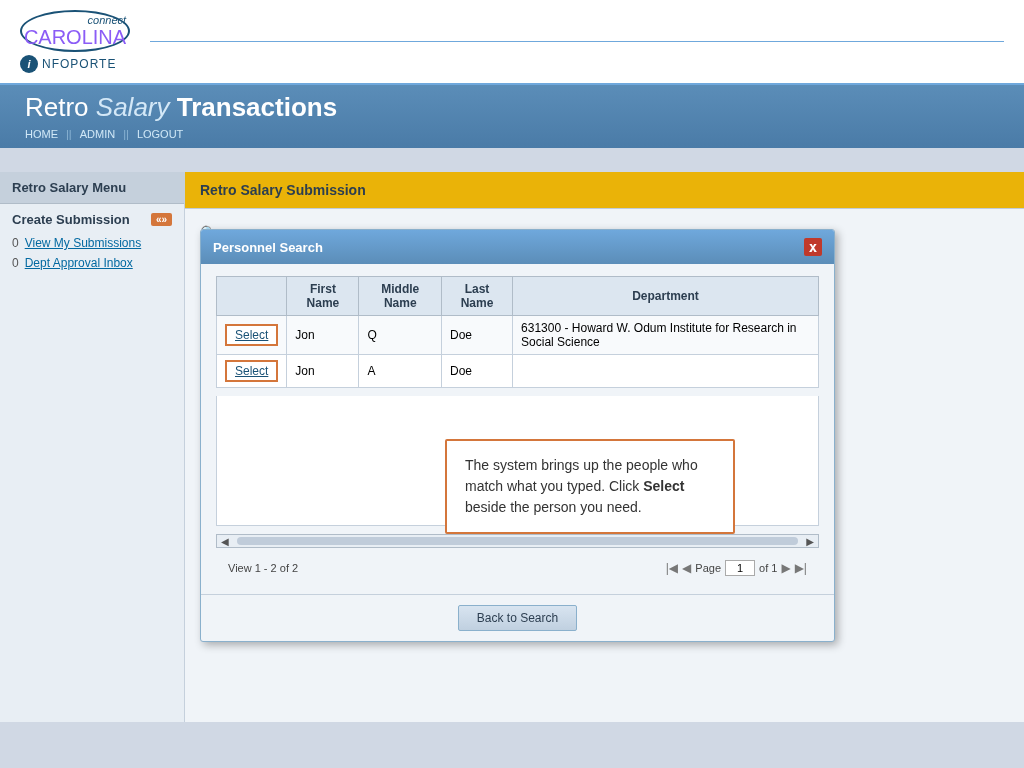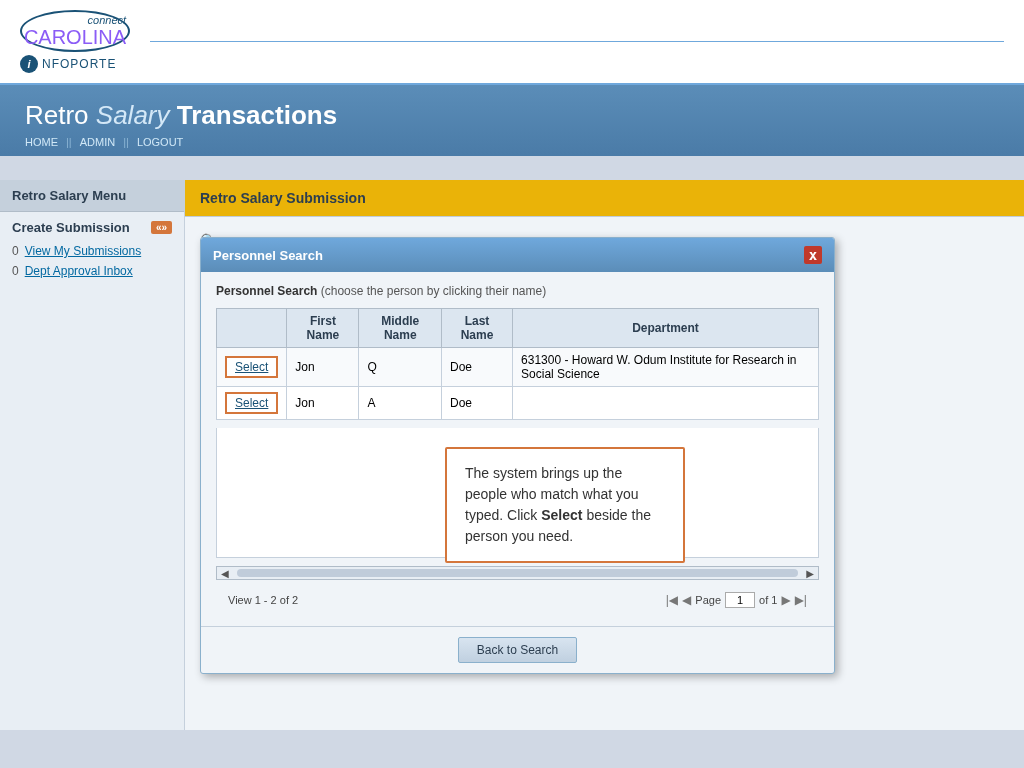--- a/index.html
+++ b/index.html
@@ -67,21 +67,21 @@
     .header-line {
       flex: 1;
       height: 1px;
       background: #6fa8dc;
       margin-left: 20px;
     }
 
     
     .banner {
       background: linear-gradient(to bottom, #5b8db8, #4a7ba7);
-      padding: 15px 25px 8px;
+      padding: 7px 25px 8px;
     }
     .banner-title {
       font-size: 26px;
       color: #fff;
       font-weight: normal;
     }
     .banner-title span.bold { font-weight: bold; }
     .banner-title span.normal { font-weight: normal; }
     .banner-title span.salary { font-style: italic; color: #d4e8f7; }
     .banner-nav {
@@ -330,21 +330,21 @@
     }
 
     
     .tooltip-box {
       position: absolute;
       top: 230px;
       left: 260px;
       background: #fff;
       border: 2px solid #d4763b;
       padding: 14px 18px;
-      width: 240px;
+      width: 290px;
       font-size: 14px;
       color: #333;
       line-height: 1.5;
       z-index: 20;
       border-radius: 2px;
     }
     .tooltip-box strong { font-weight: bold; }
   </style>
 </head>
 <body>
@@ -409,24 +409,20 @@
         <span class="search-icon">🔍</span>
         <span>&lt;&lt; Select an Employee</span>
       </div>
 
       <div class="modal">
         <div class="modal-header">
           <span class="modal-title">Personnel Search</span>
           <span class="modal-close">x</span>
         </div>
         <div class="modal-body">
-          <div class="modal-subtitle">
-            <strong>Personnel Search</strong>
-            <span>(choose the person by clicking their name)</span>
-          </div>
 
           <table class="results-table">
             <thead>
               <tr>
                 <th></th>
                 <th>First Name</th>
                 <th>Middle Name</th>
                 <th>Last Name</th>
                 <th>Department</th>
               </tr>

